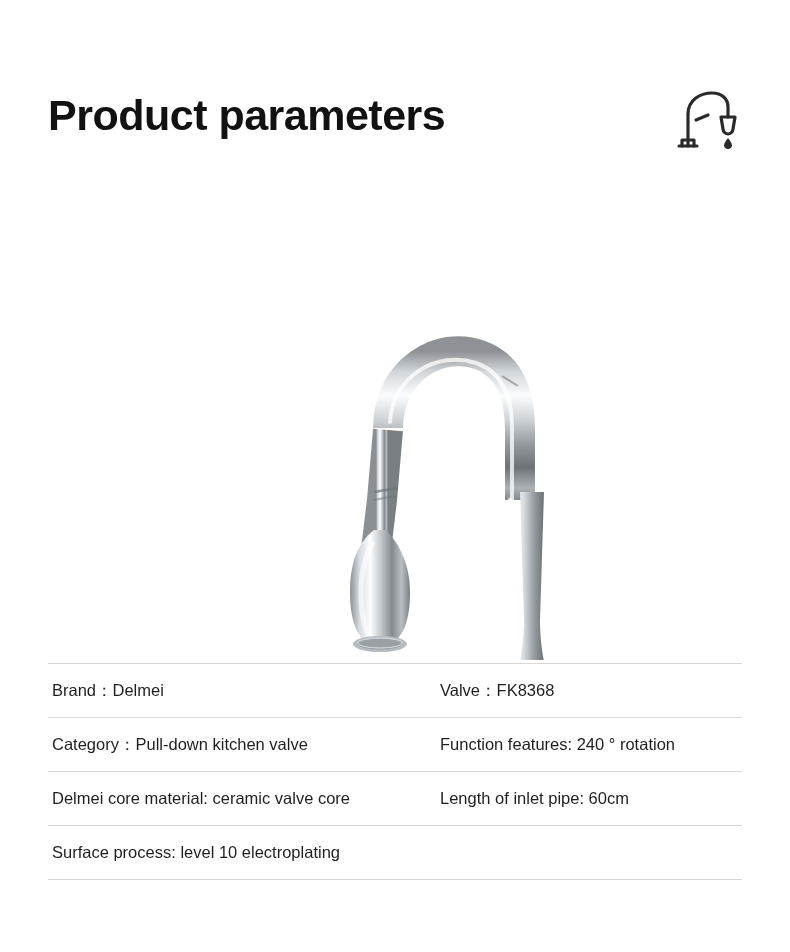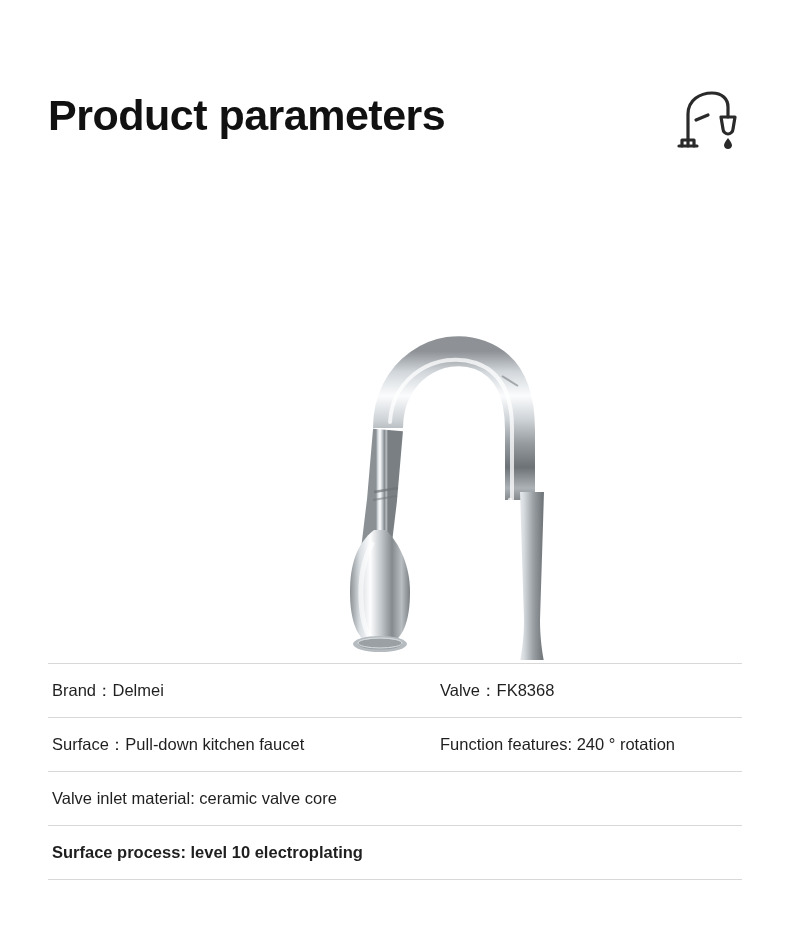--- a/index.html
+++ b/index.html
@@ -85,21 +85,20 @@
   .spec-cell.left {
     width: 392px;
     padding-left: 4px;
     box-sizing: border-box;
   }
   .spec-cell.right {
     flex: 1;
   }
   .spec-cell.full {
     padding-left: 4px;
-    font-weight: bold;
   }
 </style>
 </head>
 <body>
 
 <div class="page">
 
   <div class="header">
     <h1 class="title">Product parameters</h1>
 
@@ -224,26 +223,27 @@
   </div>
 
   <div class="specs">
 
     <div class="spec-row">
       <div class="spec-cell left">Brand：Delmei</div>
       <div class="spec-cell right">Valve：FK8368</div>
     </div>
 
     <div class="spec-row">
-      <div class="spec-cell left">Surface：Pull-down kitchen faucet</div>
+      <div class="spec-cell left">Category：Pull-down kitchen valve</div>
       <div class="spec-cell right">Function features: 240 ° rotation</div>
     </div>
 
     <div class="spec-row">
-      <div class="spec-cell left">Valve inlet material: ceramic valve core</div>
+      <div class="spec-cell left">Delmei core material: ceramic valve core</div>
+      <div class="spec-cell right">Length of inlet pipe: 60cm</div>
     </div>
 
     <div class="spec-row">
       <div class="spec-cell full">Surface process: level 10 electroplating</div>
     </div>
 
   </div>
 
 </div>
 

